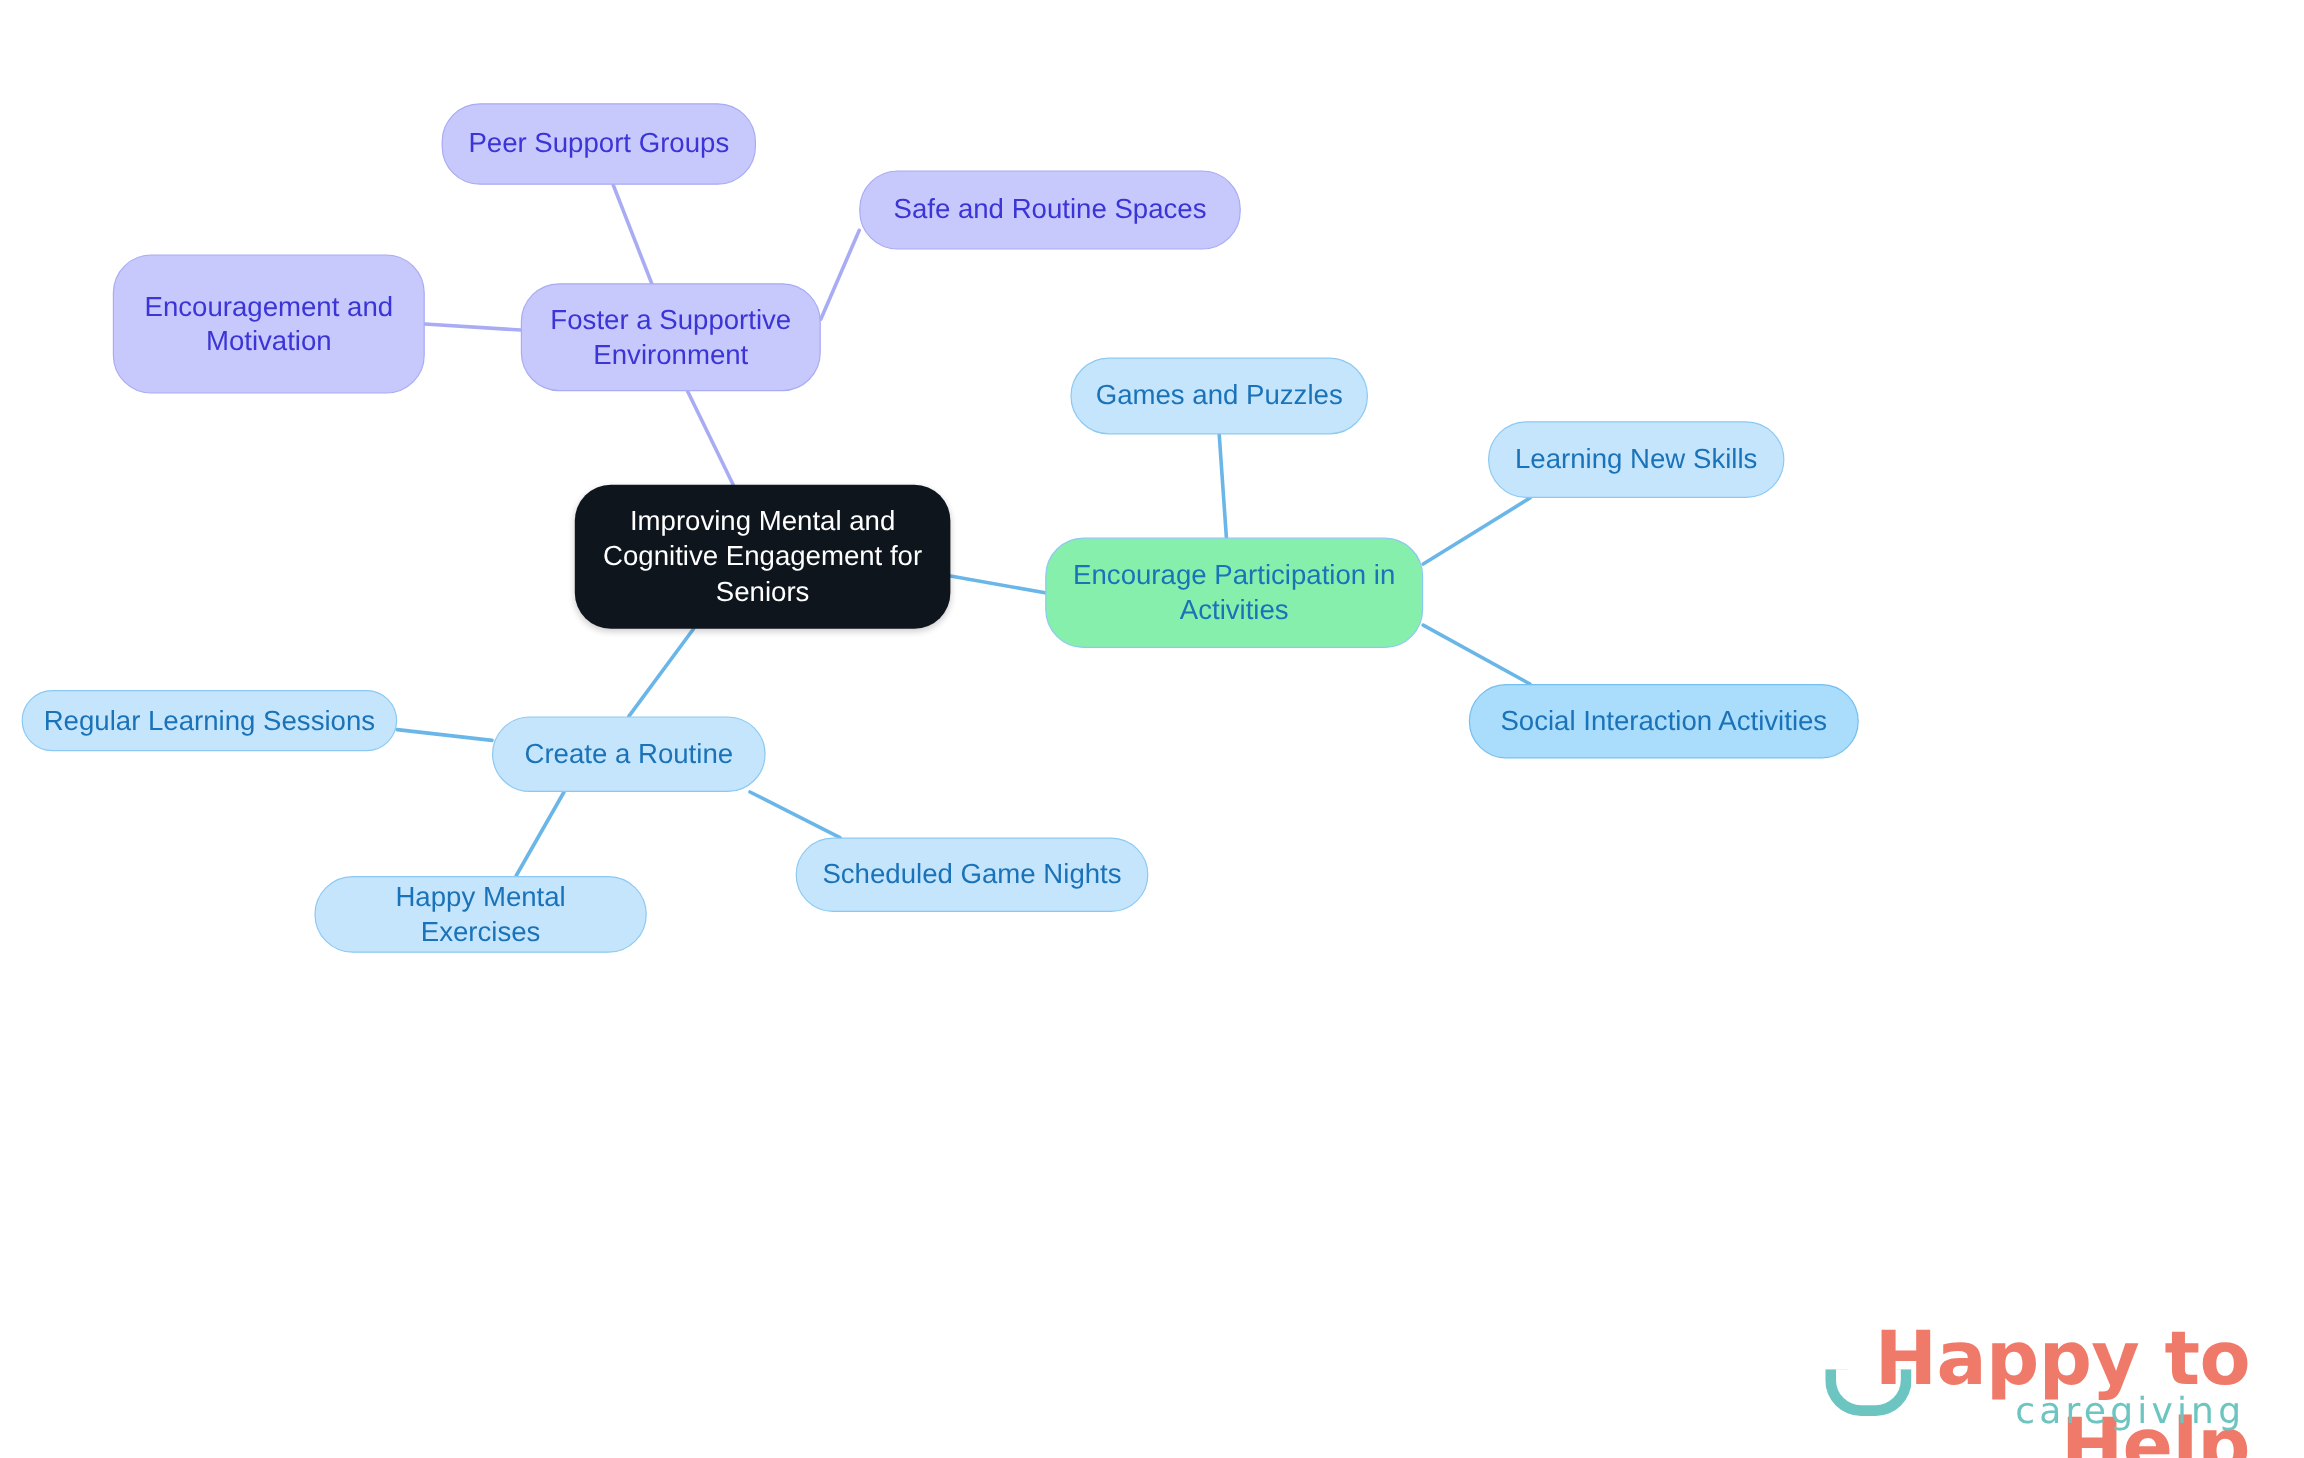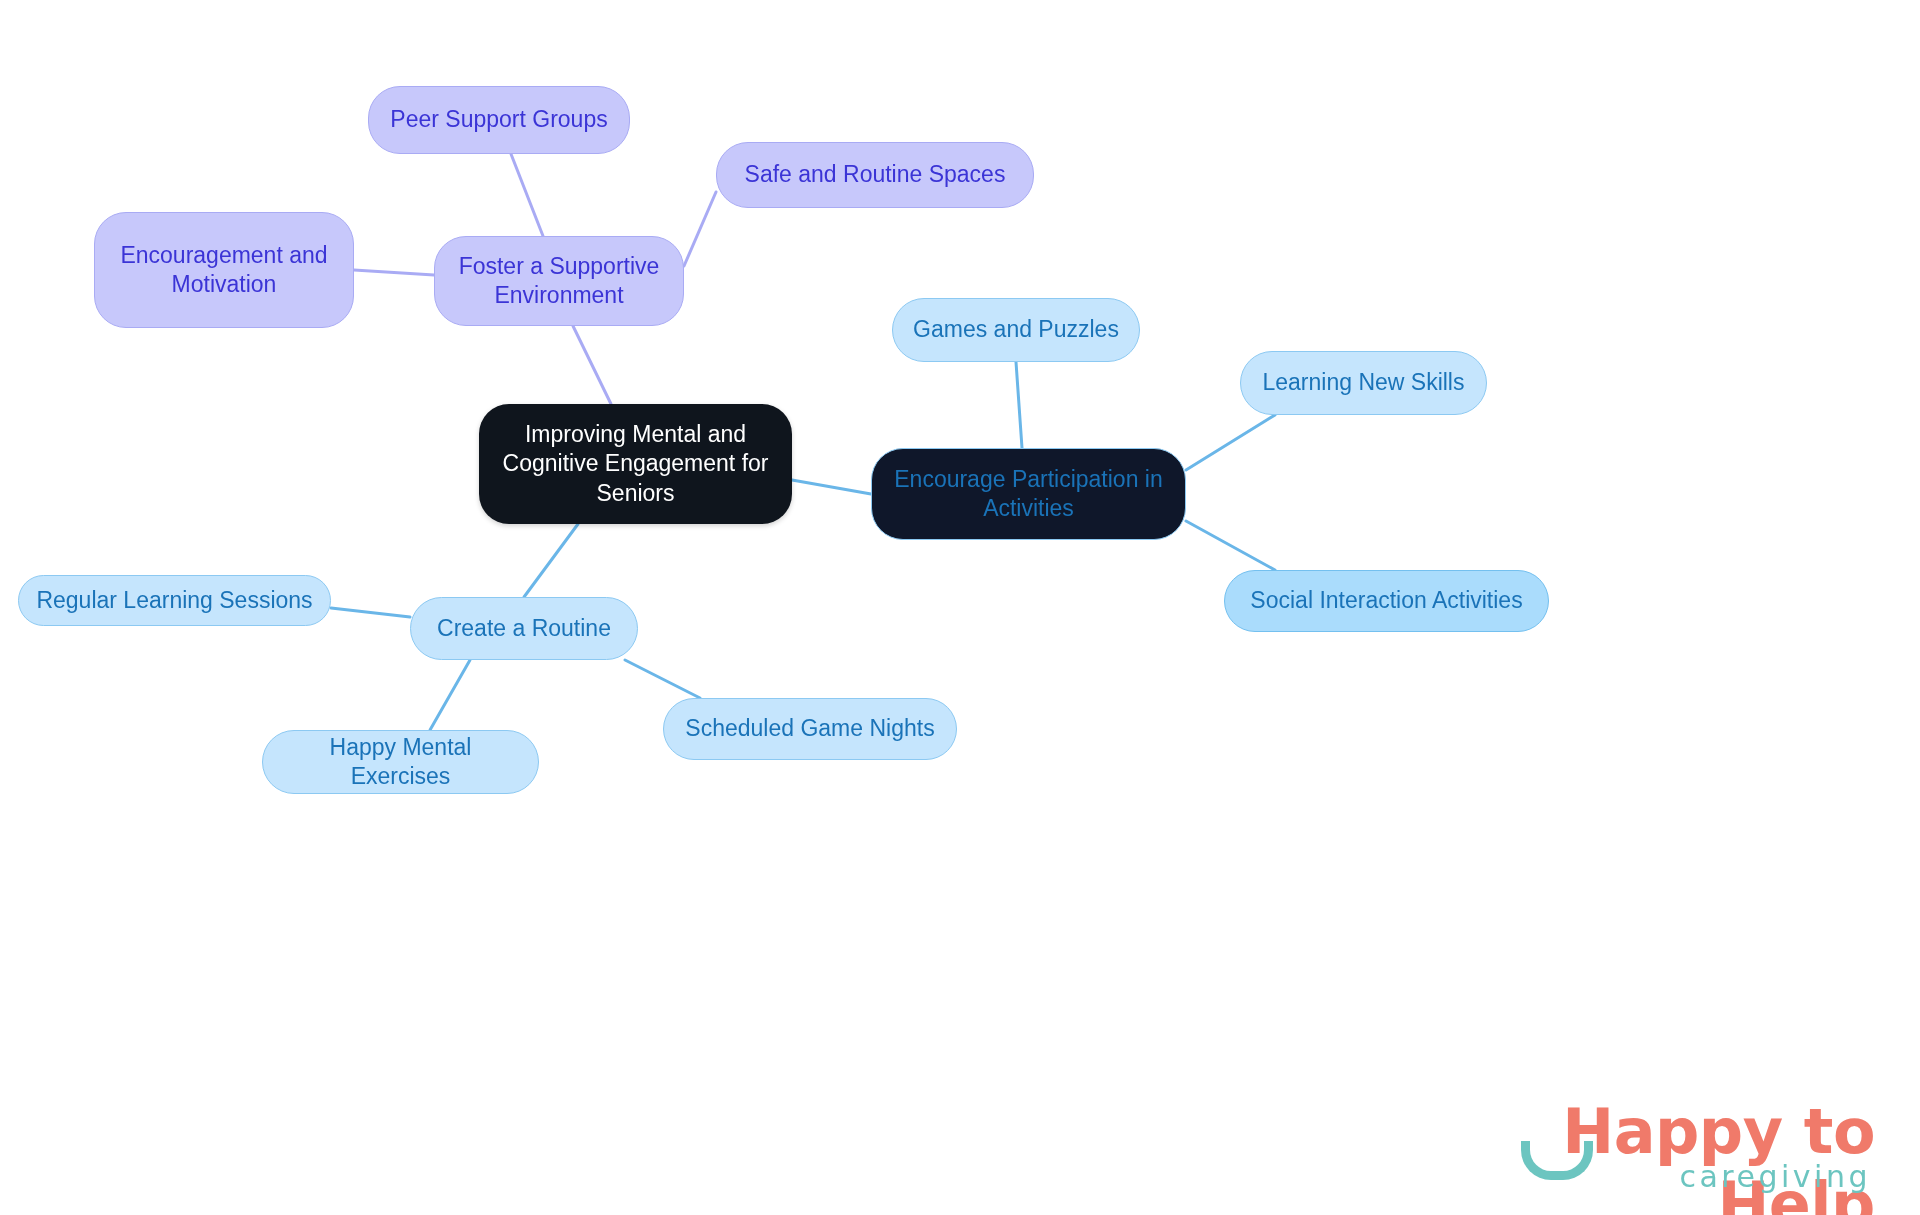--- a/index.html
+++ b/index.html
@@ -123,21 +123,21 @@
       <line x1="470" y1="660" x2="430" y2="730" stroke="#6ab6e8" stroke-width="3" stroke-linecap="round"></line>
       <line x1="625" y1="660" x2="700" y2="698" stroke="#6ab6e8" stroke-width="3" stroke-linecap="round"></line>
     </svg>
 
   <div id="nodes">
       <div class="node root" style="left: 479px; top: 404px; width: 313px; height: 120px; background: rgb(15, 21, 29); color: rgb(255, 255, 255);"><span>Improving Mental and Cognitive Engagement for Seniors</span></div>
       <div class="node purple" style="left: 434px; top: 236px; width: 250px; height: 90px; background: rgb(199, 200, 251); border-color: rgb(169, 171, 244); color: rgb(59, 52, 214);"><span>Foster a Supportive Environment</span></div>
       <div class="node purple" style="left: 368px; top: 86px; width: 262px; height: 68px; background: rgb(199, 200, 251); border-color: rgb(169, 171, 244); color: rgb(59, 52, 214);"><span>Peer Support Groups</span></div>
       <div class="node purple" style="left: 716px; top: 142px; width: 318px; height: 66px; background: rgb(199, 200, 251); border-color: rgb(169, 171, 244); color: rgb(59, 52, 214);"><span>Safe and Routine Spaces</span></div>
       <div class="node purple" style="left: 94px; top: 212px; width: 260px; height: 116px; background: rgb(199, 200, 251); border-color: rgb(169, 171, 244); color: rgb(59, 52, 214);"><span>Encouragement and Motivation</span></div>
-      <div class="node blue" style="left: 871px; top: 448px; width: 315px; height: 92px; background: #0f172a; border-color: rgb(140, 201, 242); color: rgb(26, 115, 184);"><span>Encourage Participation in Activities</span></div>
+      <div class="node blue" style="left: 871px; top: 448px; width: 315px; height: 92px; background: #86efac; border-color: rgb(140, 201, 242); color: rgb(26, 115, 184);"><span>Encourage Participation in Activities</span></div>
       <div class="node blue" style="left: 892px; top: 298px; width: 248px; height: 64px; background: rgb(197, 229, 253); border-color: rgb(140, 201, 242); color: rgb(26, 115, 184);"><span>Games and Puzzles</span></div>
       <div class="node blue" style="left: 1240px; top: 351px; width: 247px; height: 64px; background: rgb(197, 229, 253); border-color: rgb(140, 201, 242); color: rgb(26, 115, 184);"><span>Learning New Skills</span></div>
       <div class="node blue-deep" style="left: 1224px; top: 570px; width: 325px; height: 62px; background: rgb(170, 220, 252); border-color: rgb(116, 192, 239); color: rgb(26, 115, 184);"><span>Social Interaction Activities</span></div>
       <div class="node blue" style="left: 410px; top: 597px; width: 228px; height: 63px; background: rgb(197, 229, 253); border-color: rgb(140, 201, 242); color: rgb(26, 115, 184);"><span>Create a Routine</span></div>
       <div class="node blue" style="left: 18px; top: 575px; width: 313px; height: 51px; background: rgb(197, 229, 253); border-color: rgb(140, 201, 242); color: rgb(26, 115, 184);"><span>Regular Learning Sessions</span></div>
       <div class="node blue" style="left: 262px; top: 730px; width: 277px; height: 64px; background: rgb(197, 229, 253); border-color: rgb(140, 201, 242); color: rgb(26, 115, 184);"><span>Happy Mental Exercises</span></div>
       <div class="node blue" style="left: 663px; top: 698px; width: 294px; height: 62px; background: rgb(197, 229, 253); border-color: rgb(140, 201, 242); color: rgb(26, 115, 184);"><span>Scheduled Game Nights</span></div>
     </div>
 
   <div id="logo">

